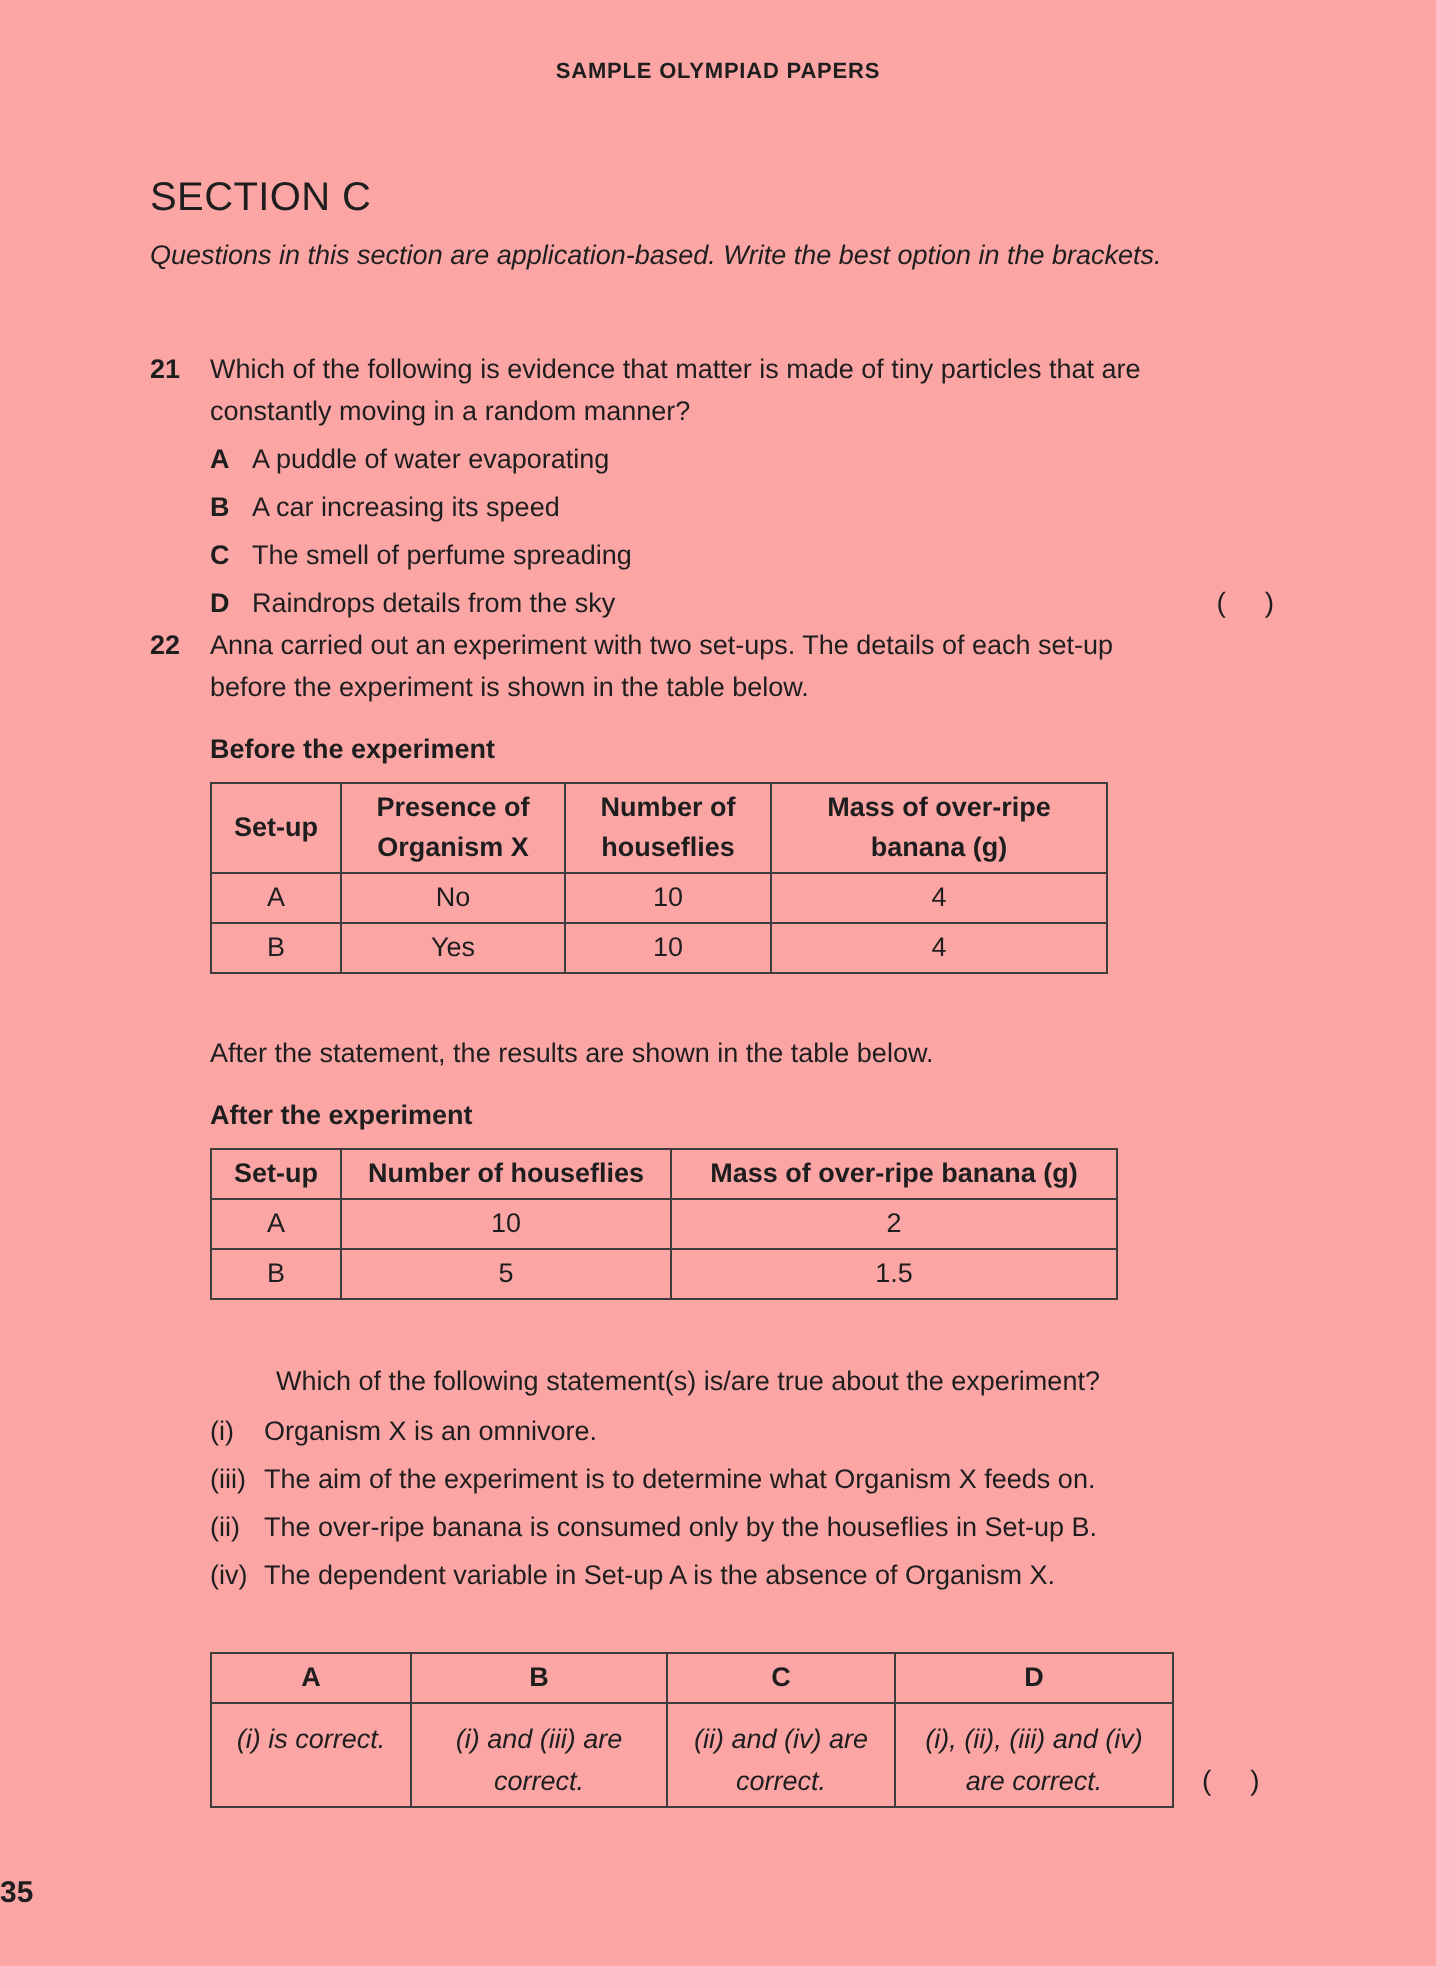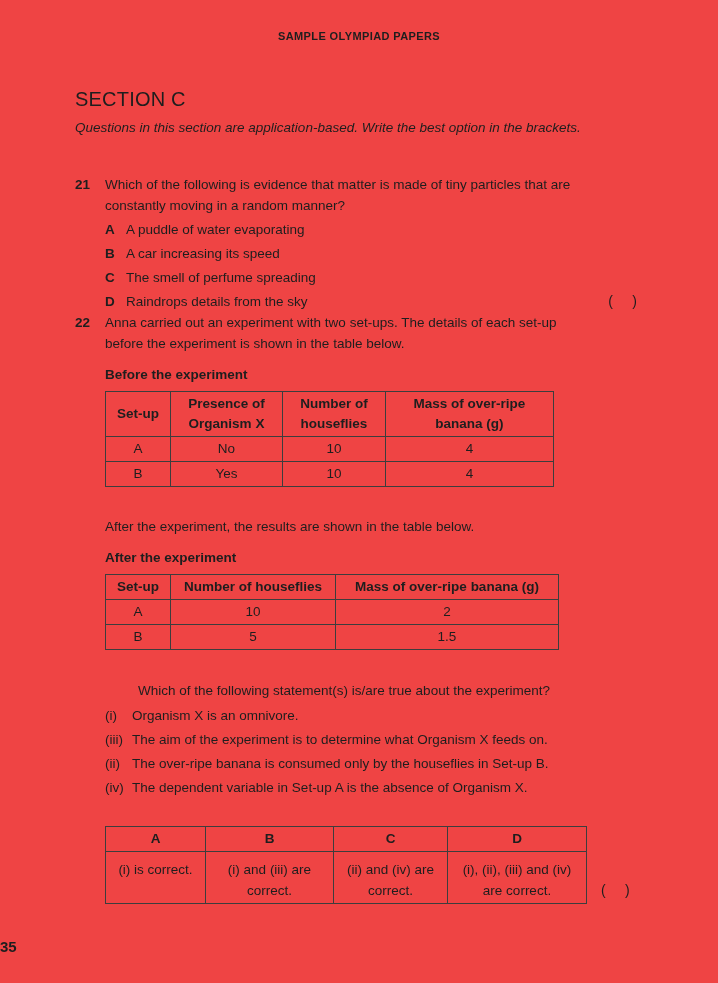--- a/index.html
+++ b/index.html
@@ -1,21 +1,21 @@
 <!DOCTYPE html>
 <html><head>
 <meta charset="utf-8">
 <style>
   * { box-sizing: border-box; }
   html, body { margin: 0; padding: 0; background: #ffffff; }
   .page {
     position: relative;
     width: 718px;
     height: 983px;
-    background: #ef4444;
+    background: #fca5a5;
     font-family: "Liberation Sans", sans-serif;
     color: #1e1e1e;
     overflow: hidden;
   }
   .header {
     position: absolute;
     top: 30px; left: 0;
     width: 100%;
     text-align: center;
     font-weight: bold;
@@ -74,21 +74,21 @@
   }
   th { font-weight: bold; line-height: 20px; }
   td { height: 23px; line-height: 20px; }
   .after-text { margin-top: 29px; }
   .sub-question { margin-top: 30px; margin-left: 33px; }
   .statements { margin-top: 4px; }
   .stmt { display: flex; margin-top: 3px; line-height: 21px; }
   .stmt-label { width: 27px; flex: 0 0 27px; }
   .options-table-row { display: flex; align-items: flex-end; margin-top: 28px; }
   .options-table-row .brackets { margin-left: 14px; margin-bottom: 3px; }
-  .t3 td { vertical-align: top; padding-top: 7px; line-height: 21px; }
+  .t3 td { vertical-align: top; padding-top: 7px; line-height: 21px; font-style: italic; }
   .t3 tbody tr { height: 46px; }
   .footer {
     position: absolute;
     bottom: 28px; left: 0;
     width: 100%;
     text-align: left;
     font-weight: bold;
     font-size: 15px;
   }
 </style>
@@ -160,21 +160,21 @@
             </tr>
             <tr>
               <td>B</td>
               <td>Yes</td>
               <td>10</td>
               <td>4</td>
             </tr>
           </tbody>
         </table>
 
-        <div class="after-text">After the experiment, the results are shown in the table below.</div>
+        <div class="after-text">After the statement, the results are shown in the table below.</div>
         <div class="table-caption">After the experiment</div>
         <table class="t2">
           <colgroup>
               <col style="width:65px">
               <col style="width:165px">
               <col style="width:223px">
             </colgroup>
           <thead>
             <tr>
               <th>Set-up</th>

